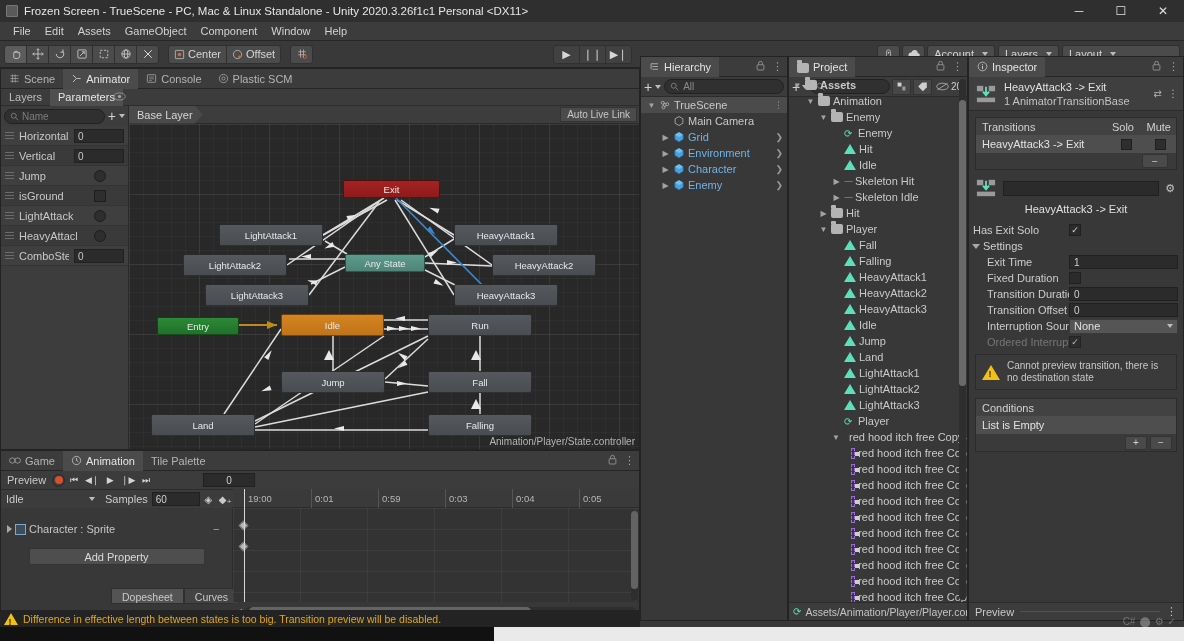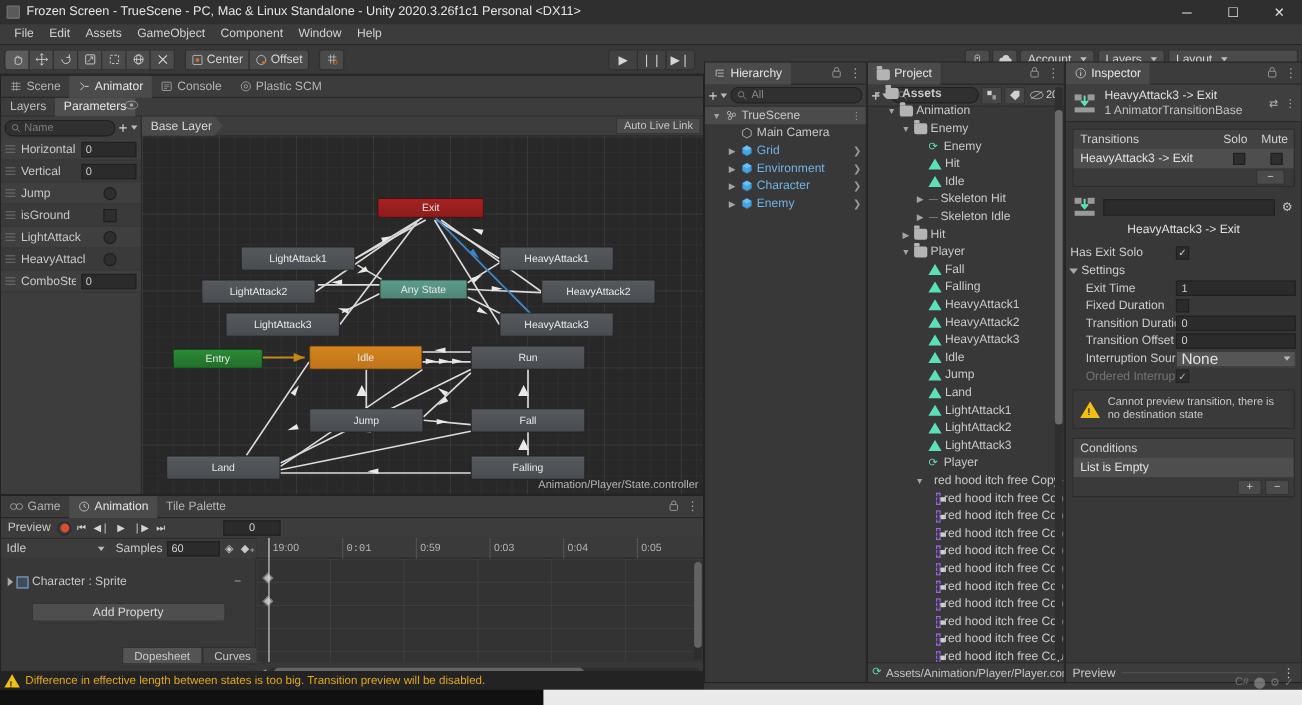--- a/index.html
+++ b/index.html
@@ -185,21 +185,21 @@
   .gear { color:#c2c2c2; font-size:11px;}
   .center-name { text-align:center; font-size:11px; color:#e0e0e0; padding:5px 0 7px 0;}
   .prop-line { height:16px; display:flex; align-items:center; font-size:11px; color:#cccccc; padding-left:4px; }
   .prop-line .lbl { width:96px; overflow:hidden; white-space:nowrap; }
   .prop-line .lbl.ind { padding-left:14px; width:96px;}
   .field { flex:1; margin-right:5px; height:14px; background:#2b2b2b; border:1px solid #202020; color:#cfcfcf;
            font-size:10px; padding-left:4px; line-height:13px; }
   .checkmark { width:12px; height:12px; background:#2b2b2b; border:1px solid #202020; color:#d8d8d8; font-size:9px;
                display:flex; align-items:center; justify-content:center;}
   .drop-field { flex:1; margin-right:5px; height:15px; background:#555555; border:1px solid #3a3a3a; color:#e0e0e0;
-                font-size:14px; padding-left:4px; line-height:13px; display:flex; align-items:center; justify-content:space-between; padding-right:4px;}
+                font-size:11px; padding-left:4px; line-height:13px; display:flex; align-items:center; justify-content:space-between; padding-right:4px;}
   .disabled { color:#757575; }
   .foldout { display:flex; align-items:center; gap:3px; font-size:11px; color:#cfcfcf; padding-left:3px; height:16px;}
   .tri-down { width:0;height:0;border-left:4px solid transparent;border-right:4px solid transparent;border-top:5px solid #a8a8a8;}
   .warnbox { margin:4px 6px; background:#3a3a3a; border:1px solid #2c2c2c; display:flex; gap:7px; align-items:center; padding:5px 6px; }
   .warn-tri { width:0;height:0;border-left:9px solid transparent;border-right:9px solid transparent;border-bottom:15px solid #f2c014; position:relative; flex:none;}
   .warn-tri:after{content:'!';position:absolute;left:-2.5px;top:4px;font-size:9px;color:#3a2f00;font-weight:bold;}
   .warn-txt { font-size:10px; color:#c8c8c8; line-height:12px;}
   .cond-box { margin:8px 6px 0 6px; border:1px solid #2c2c2c;}
   .cond-hdr { height:17px; background:#424242; display:flex; align-items:center; padding:0 6px; font-size:11px; color:#d2d2d2;}
   .cond-empty { height:18px; background:#4e4e4e; display:flex; align-items:center; padding:0 6px; font-size:11px; color:#e2e2e2;}
@@ -623,21 +623,21 @@
       <div class="addprop">Add Property</div>
       <div class="dope-tabs">
         <div class="dope-tab active">Dopesheet</div>
         <div class="dope-tab">Curves</div>
       </div>
     </div>
 
     <div class="an-timeline">
       <div class="tl-ruler" id="tl-ruler">
           <div class="tl-tick" style="left: 11px;">19:00</div>
-          <div class="tl-tick" style="left: 78px; font-family: Liberation Mono, monospace;">0:01</div>
+          <div class="tl-tick" style="left: 78px;">0:01</div>
           <div class="tl-tick" style="left: 145px;">0:59</div>
           <div class="tl-tick" style="left: 212px;">0:03</div>
           <div class="tl-tick" style="left: 279px;">0:04</div>
           <div class="tl-tick" style="left: 346px;">0:05</div>
         </div>
       <div class="tl-body">
         <div class="keydia" style="left:7px; top:14px;"></div>
         <div class="keydia" style="left:7px; top:35px;"></div>
       </div>
       <div class="playhead" style="left:11px;"></div>

